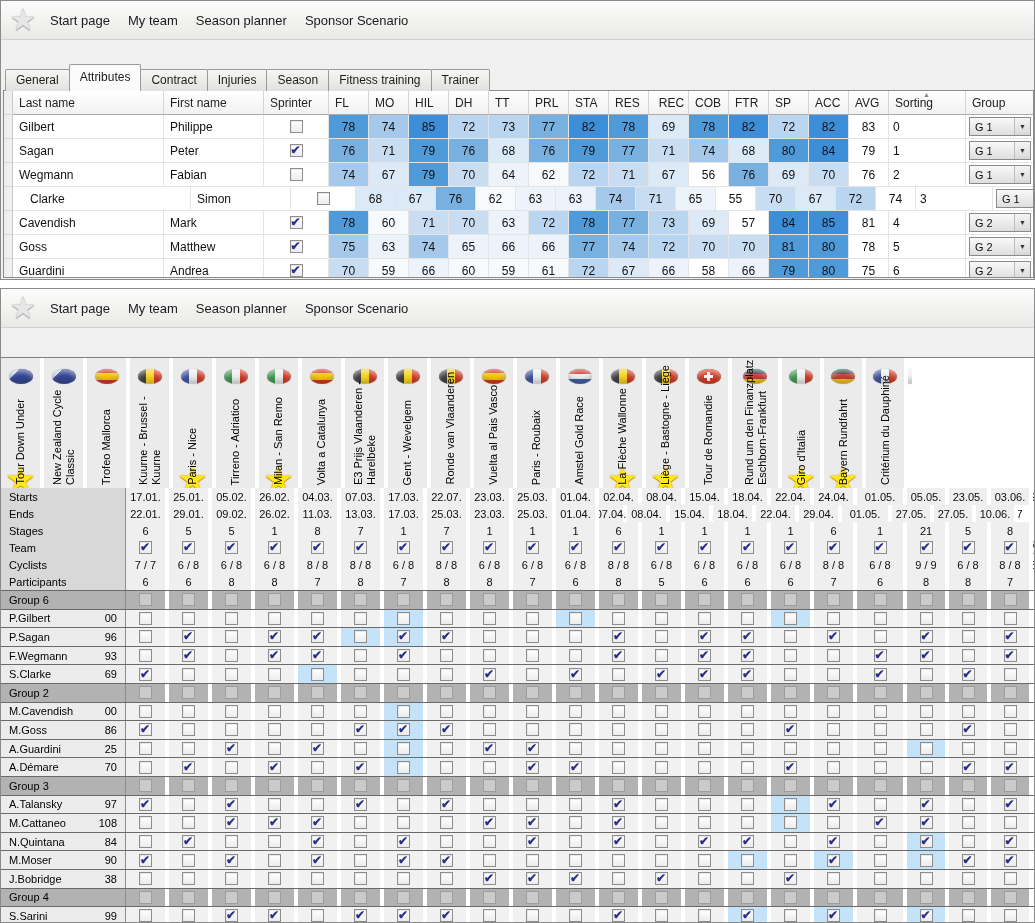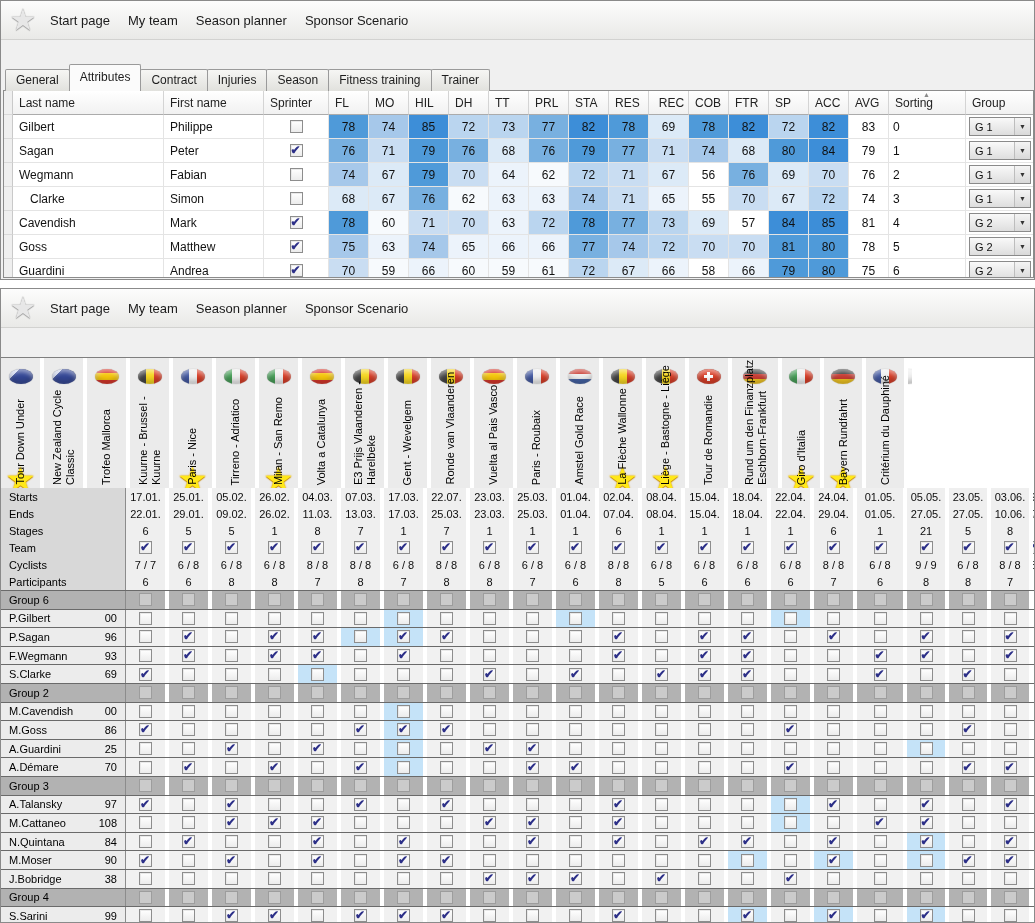--- a/index.html
+++ b/index.html
@@ -241,21 +241,21 @@
           <div class="tt-cell" style="width: 77px; padding-left: 4px;">2</div>
           <div class="tt-cell" style="width: 73px;">
             <div class="dd">
               <span>G 1</span>
               <span class="arrow">▼</span>
             </div>
           </div>
         </div>
         <div class="tt-row">
           <div class="tt-strip"></div>
-          <div class="tt-cell namepad" style="width: 151px; padding-left: 17px;">Clarke</div>
+          <div class="tt-cell namepad" style="width: 178px; padding-left: 17px;">Clarke</div>
           <div class="tt-cell namepad" style="width: 100px;">Simon</div>
           <div class="tt-cell center" style="width: 65px;">
             <span class="cb"></span>
           </div>
           <div class="tt-cell center" style="width: 40px; background-color: rgb(220, 234, 247);">68</div>
           <div class="tt-cell center" style="width: 40px; background-color: rgb(220, 234, 247);">67</div>
           <div class="tt-cell center" style="width: 40px; background-color: rgb(120, 176, 224);">76</div>
           <div class="tt-cell center" style="width: 40px; background-color: rgb(247, 250, 253);">62</div>
           <div class="tt-cell center" style="width: 40px; background-color: rgb(236, 243, 251);">63</div>
           <div class="tt-cell center" style="width: 40px; background-color: rgb(236, 243, 251);">63</div>
@@ -546,21 +546,21 @@
           <div class="g-cell" style="width: 43px;">29.01.</div>
           <div class="g-cell" style="width: 43px;">09.02.</div>
           <div class="g-cell" style="width: 43px;">26.02.</div>
           <div class="g-cell" style="width: 43px;">11.03.</div>
           <div class="g-cell" style="width: 43px;">13.03.</div>
           <div class="g-cell" style="width: 43px;">17.03.</div>
           <div class="g-cell" style="width: 43px;">25.03.</div>
           <div class="g-cell" style="width: 43px;">23.03.</div>
           <div class="g-cell" style="width: 43px;">25.03.</div>
           <div class="g-cell" style="width: 43px;">01.04.</div>
-          <div class="g-cell" style="width: 43px;">07.04.</div>
+          <div class="g-cell" style="width: 28px;">07.04.</div>
           <div class="g-cell" style="width: 43px;">08.04.</div>
           <div class="g-cell" style="width: 43px;">15.04.</div>
           <div class="g-cell" style="width: 43px;">18.04.</div>
           <div class="g-cell" style="width: 43px;">22.04.</div>
           <div class="g-cell" style="width: 43px;">29.04.</div>
           <div class="g-cell" style="width: 50px;">01.05.</div>
           <div class="g-cell" style="width: 42px;">27.05.</div>
           <div class="g-cell" style="width: 42px;">27.05.</div>
           <div class="g-cell" style="width: 42px;">10.06.</div>
           <div class="g-cell" style="width: 3px;">17.</div>

